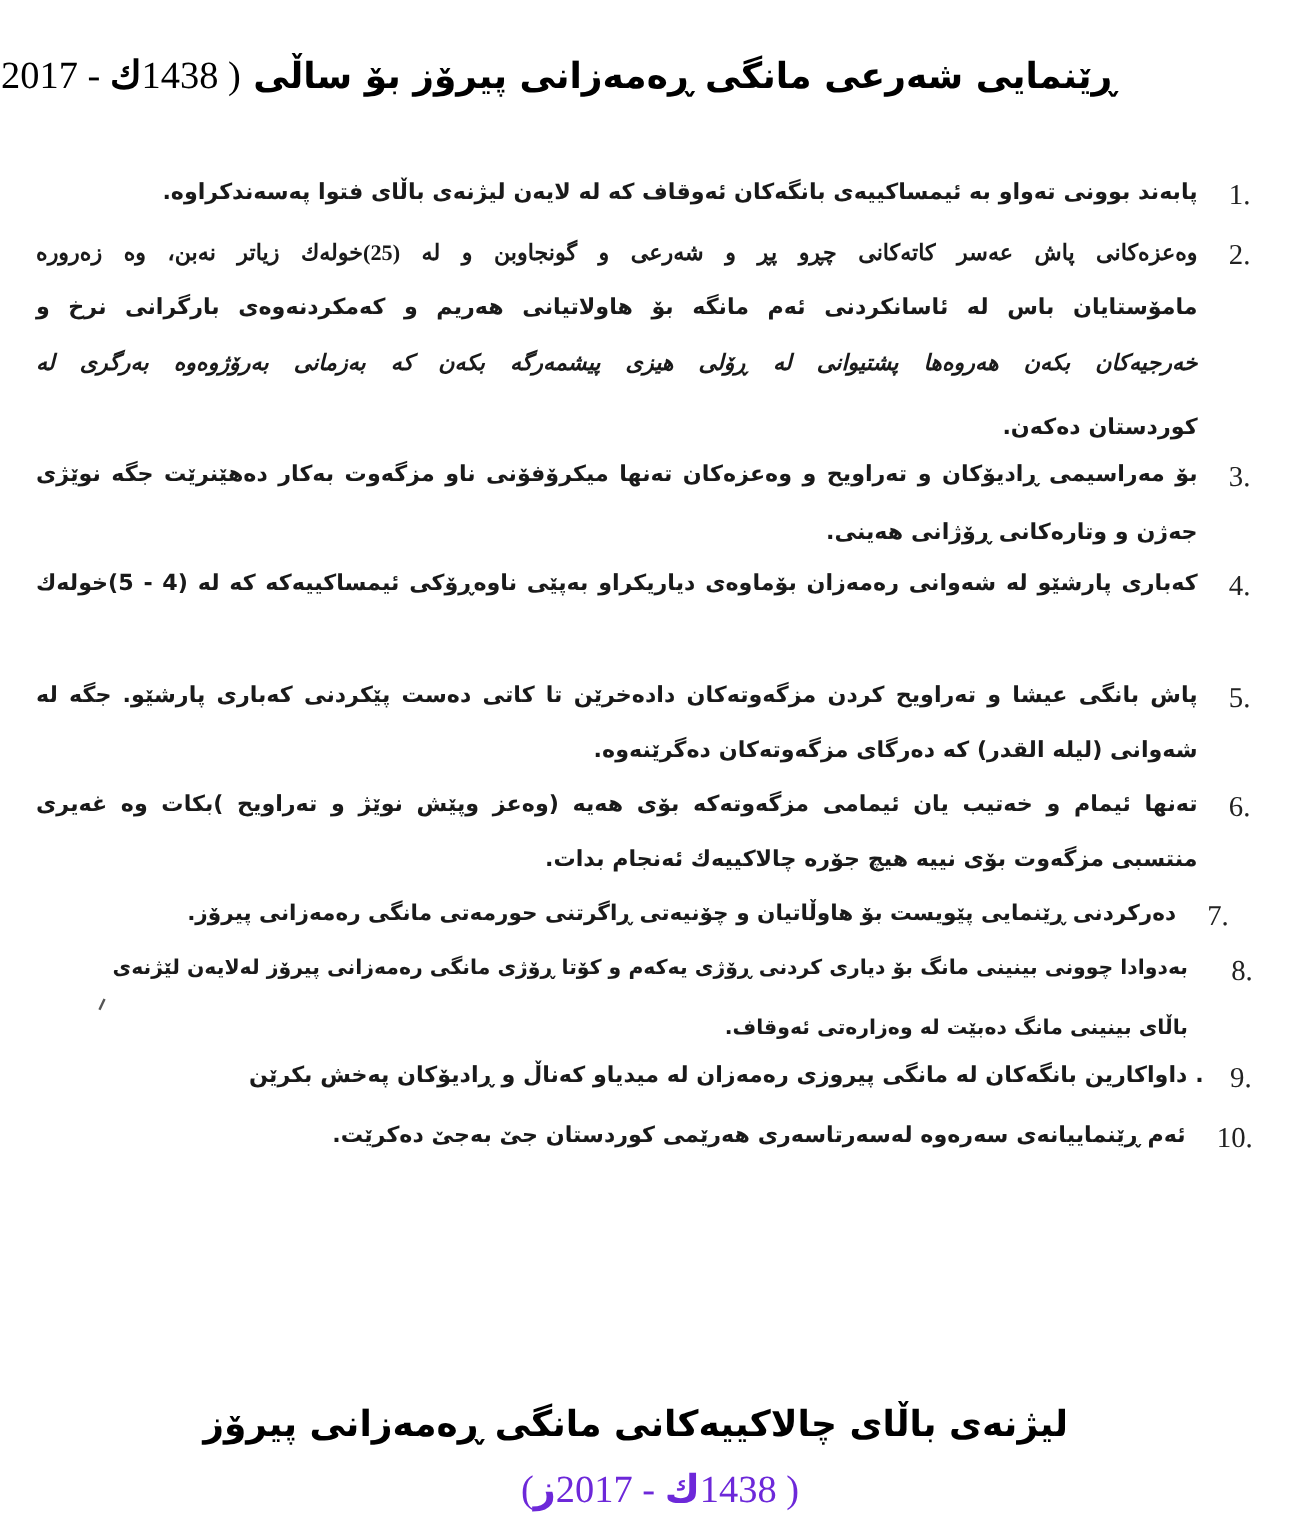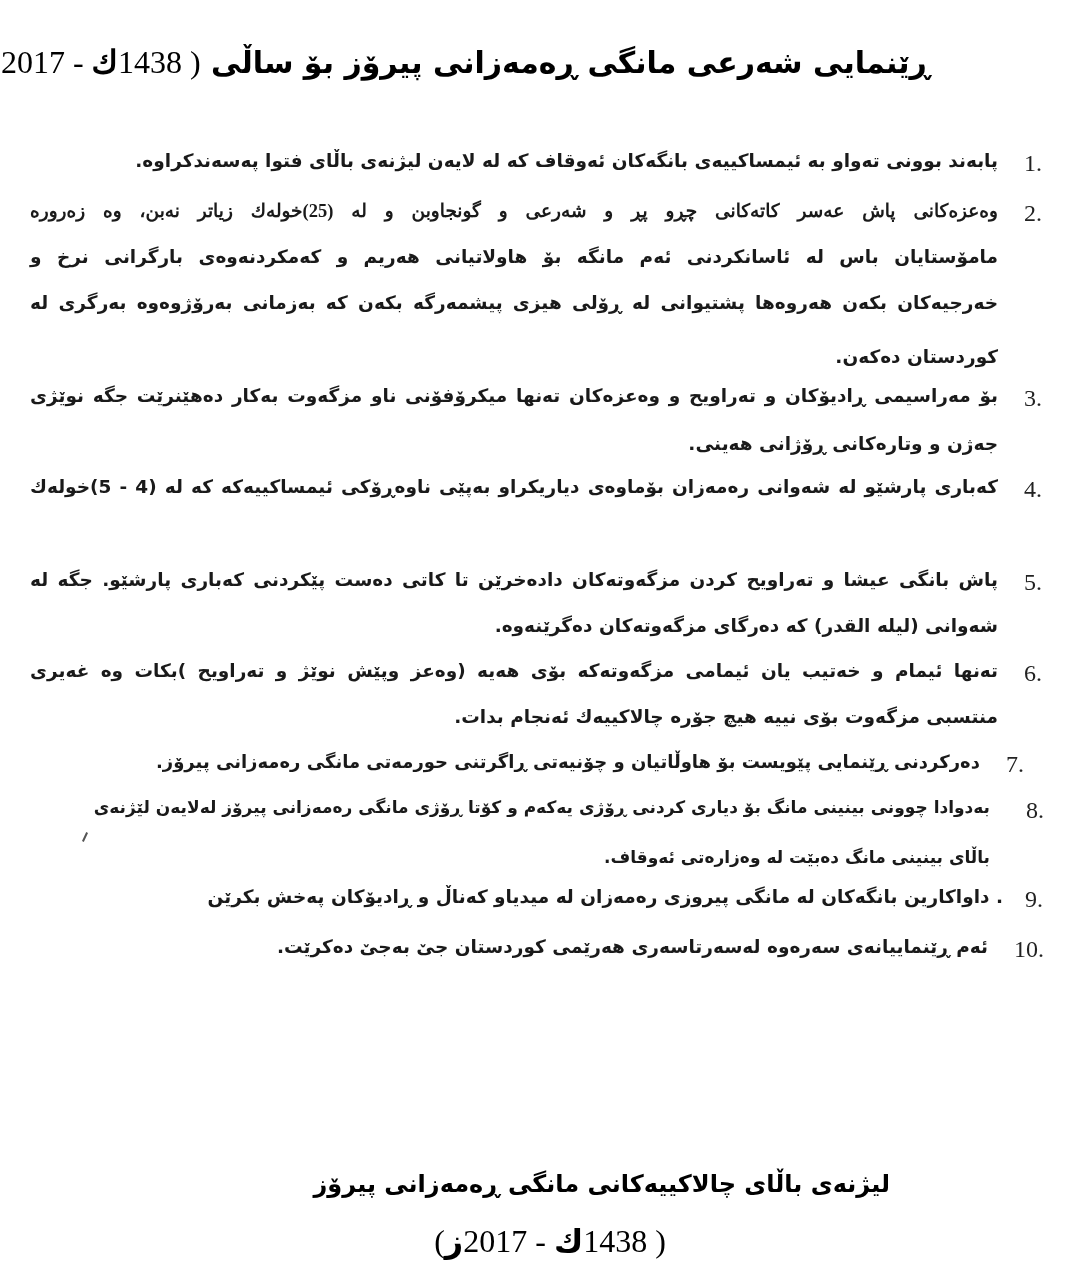--- a/index.html
+++ b/index.html
@@ -68,34 +68,34 @@
     }
     .footer-title {
       position: absolute;
       top: 1170px;
       left: 270px;
       width: 620px;
       direction: rtl;
       text-align: right;
       font-family: "DejaVu Sans", sans-serif;
       font-weight: bold;
-      font-size: 24px;
+      font-size: 30px;
       color: #000;
       white-space: nowrap;
     }
     .footer-year {
       position: absolute;
       top: 1222px;
       left: 410px;
       width: 280px;
       direction: rtl;
       text-align: center;
       font-family: "Liberation Serif", serif;
       font-size: 32px;
-      color: #000000;
+      color: #6d28d9;
       white-space: nowrap;
     }
     .footer-year b {
       font-family: "DejaVu Sans", sans-serif;
     }
     .stray-mark {
       position: absolute;
       left: 84px;
       top: 832px;
       width: 2px;
@@ -121,21 +121,21 @@
 
   <div class="item" style="top:150px; left:118px; width:880px;">
     <span class="num">1.</span>
     <span class="line">پابەند بوونی تەواو بە ئیمساکییەی بانگەکان ئەوقاف کە لە لایەن لیژنەی باڵای فتوا پەسەندکراوە.</span>
   </div>
 
   <div class="item" style="top:200px; left:30px; width:968px;">
     <span class="num">2.</span>
     <span class="line justify" style="height:46px;font-family:Liberation Serif, serif;">وەعزەکانی پاش عەسر کاتەکانی چڕو پڕ و شەرعی و گونجاوبن و لە (25)خولەك زیاتر نەبن، وە زەرورە</span>
     <span class="line justify" style="height:46px;">مامۆستایان باس لە ئاسانکردنی ئەم مانگە بۆ هاولاتیانی هەریم و کەمکردنەوەی بارگرانی نرخ و</span>
-    <span class="line justify" style="height:54px;">خەرجیەکان بکەن هەروەها پشتیوانی لە ڕۆلی هیزی پیشمەرگە بکەن کە بەزمانی بەرۆژوەوە بەرگری لە</span>
+    <span class="line justify" style="height:54px;font-style:italic;">خەرجیەکان بکەن هەروەها پشتیوانی لە ڕۆلی هیزی پیشمەرگە بکەن کە بەزمانی بەرۆژوەوە بەرگری لە</span>
     <span class="line">کوردستان دەکەن.</span>
   </div>
 
   <div class="item" style="top:385px; left:30px; width:968px;">
     <span class="num">3.</span>
     <span class="line justify" style="height:48px;">بۆ مەراسیمی ڕادیۆکان و تەراویح  و وەعزەکان تەنها میکرۆفۆنی ناو مزگەوت بەکار دەهێنرێت جگە نوێژی</span>
     <span class="line">جەژن و وتارەکانی ڕۆژانی هەینی.</span>
   </div>
 
   <div class="item" style="top:476px; left:30px; width:968px;">

